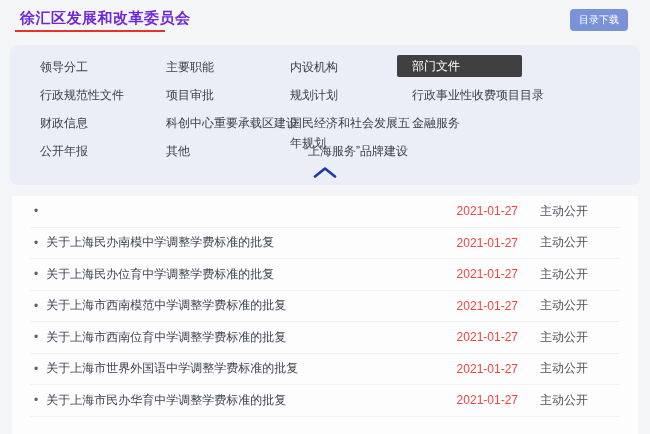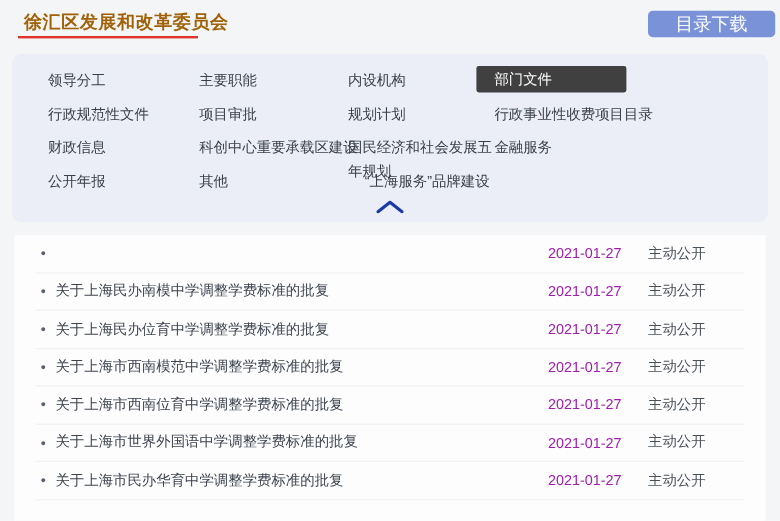--- a/index.html
+++ b/index.html
@@ -6,31 +6,31 @@
   html,body { width:650px; height:434px; overflow:hidden; }
   body {
     position:relative;
     background:#f4f5f7;
     font-family:"Liberation Sans","DejaVu Sans",sans-serif;
   }
 
   
   .page-title {
     position:absolute; left:20px; top:9px;
-    font-size:15px; font-weight:bold; color:#a16207; letter-spacing:.5px;
+    font-size:15px; font-weight:bold; color:#6d28d9; letter-spacing:.5px;
     white-space:nowrap;
   }
   .red-underline {
     position:absolute; left:15px; top:30px; width:150px; height:2px;
     background:#e2342b;
   }
   .download-btn {
-    position:absolute; right:4px; top:9px;
-    min-width:58px; height:22px; padding:0 23px;
-    background:#7a92d8; color:#fff; font-size:15px;
+    position:absolute; right:22px; top:9px;
+    min-width:58px; height:22px; padding:0 9px;
+    background:#7a92d8; color:#fff; font-size:10px;
     border:none; border-radius:4px;
     display:flex; align-items:center; justify-content:center;
     cursor:pointer; white-space:nowrap;
     font-family:inherit;
   }
 
   
   .nav-panel {
     position:absolute; left:10px; top:45px; width:630px; height:140px;
     background:#ebeef6; border-radius:8px;
@@ -69,21 +69,21 @@
   }
   .doc-row {
     display:flex; align-items:center;
     height:31.5px;
     margin:0 18px;
     border-bottom:1px solid #f0f1f4;
     font-size:12px;
   }
   .doc-bullet { color:#596070; margin:0 8px 0 4px; font-size:12px; }
   .doc-title { color:#3d4450; flex:1; white-space:nowrap; overflow:hidden; cursor:pointer; }
-  .doc-date  { color:#a21caf; margin-left:auto; white-space:nowrap;text-align:center; }
+  .doc-date  { color:#ef4444; margin-left:auto; white-space:nowrap;text-align:center; }
   .doc-tag   { color:#4a5058; margin-left:22px; margin-right:32px; white-space:nowrap; }
 </style>
 </head>
 <body>
 
 <div class="page-title">徐汇区发展和改革委员会</div>
 <div class="red-underline"></div>
 <button class="download-btn">目录下载</button>
 
 <div class="nav-panel">

